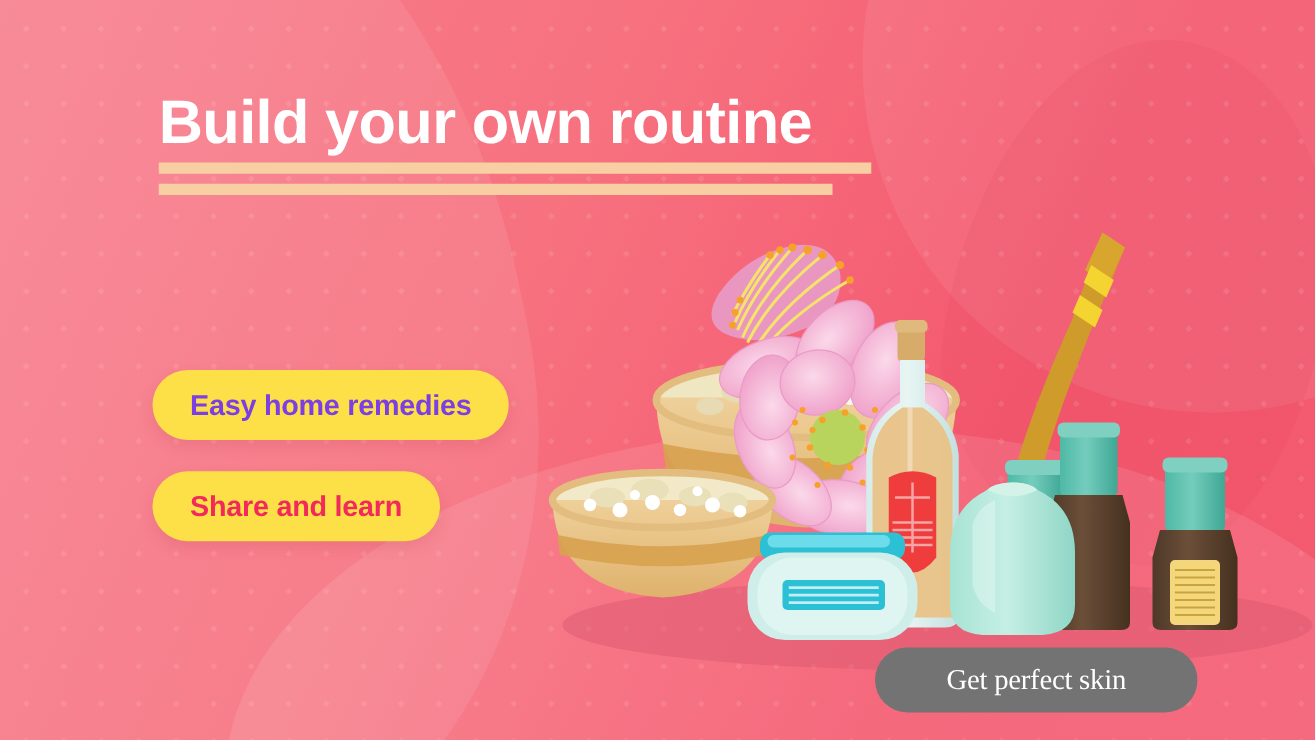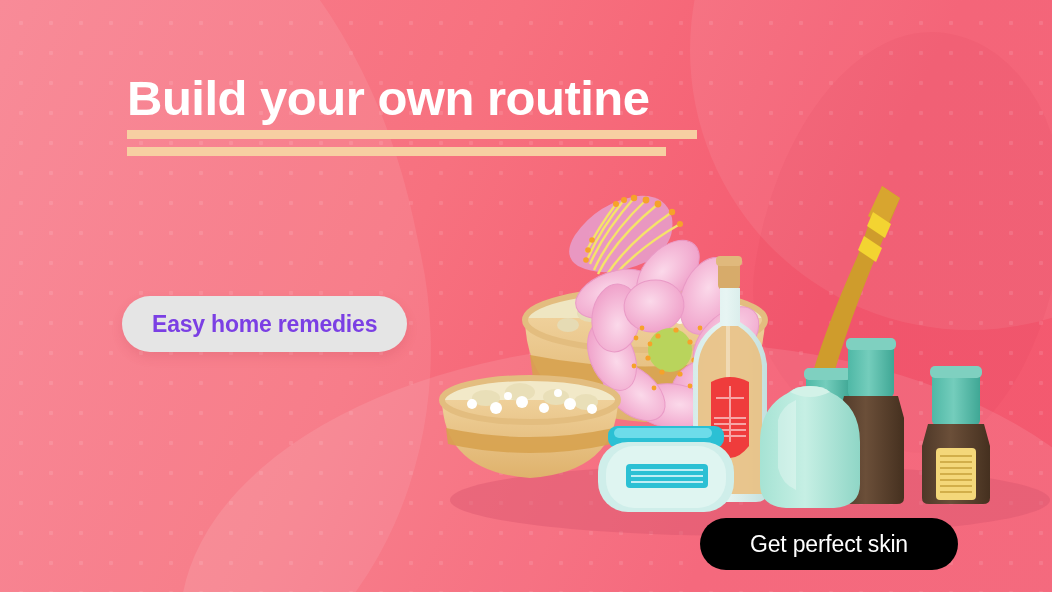--- a/index.html
+++ b/index.html
@@ -97,21 +97,21 @@
   .rule-1 { width: 570px; }
   .rule-2 { width: 539px; }
 
   
   .pill-stack {
     position: absolute;
     left: 122px;
     top: 296px;
   }
   .pill {
-    background: #e5e5e5;
+    background: #fde047;
     border-radius: 30px;
     height: 56px;
     display: flex;
     align-items: center;
     padding: 0 30px;
     margin-bottom: 25px;
     box-shadow: 0 5px 12px rgba(170, 40, 60, 0.14);
     width: max-content;
     cursor: pointer;
   }
@@ -125,25 +125,25 @@
   .pill-2 .pill-label { color: #f2295b; }
   .pill-3 .pill-label { color: #f2295b; }
 
   
   .cta {
     position: absolute;
     left: 700px;
     top: 518px;
     width: 258px;
     height: 52px;
-    background: #000000;
+    background: #737373;
     border: none;
     border-radius: 26px;
     color: #ffffff;
-    font-family: Liberation Sans, sans-serif;
+    font-family: Liberation Serif, serif;
     font-size: 23px;
     letter-spacing: -0.2px;
     cursor: pointer;
     display: flex;
     align-items: center;
     justify-content: center;
   }
 
   
   .illustration {
@@ -390,17 +390,20 @@
   <div class="headline">
     <div class="headline-line">Build your own routine</div>
     <div class="headline-rule rule-1"></div>
     <div class="headline-rule rule-2"></div>
   </div>
 
   <div class="pill-stack">
     <div class="pill pill-1">
       <span class="pill-label">Easy home remedies</span>
     </div>
+    <div class="pill pill-3">
+      <span class="pill-label">Share and learn</span>
+    </div>
   </div>
 
   <button class="cta">Get perfect skin</button>
 
 </div>
 
 </body></html>

